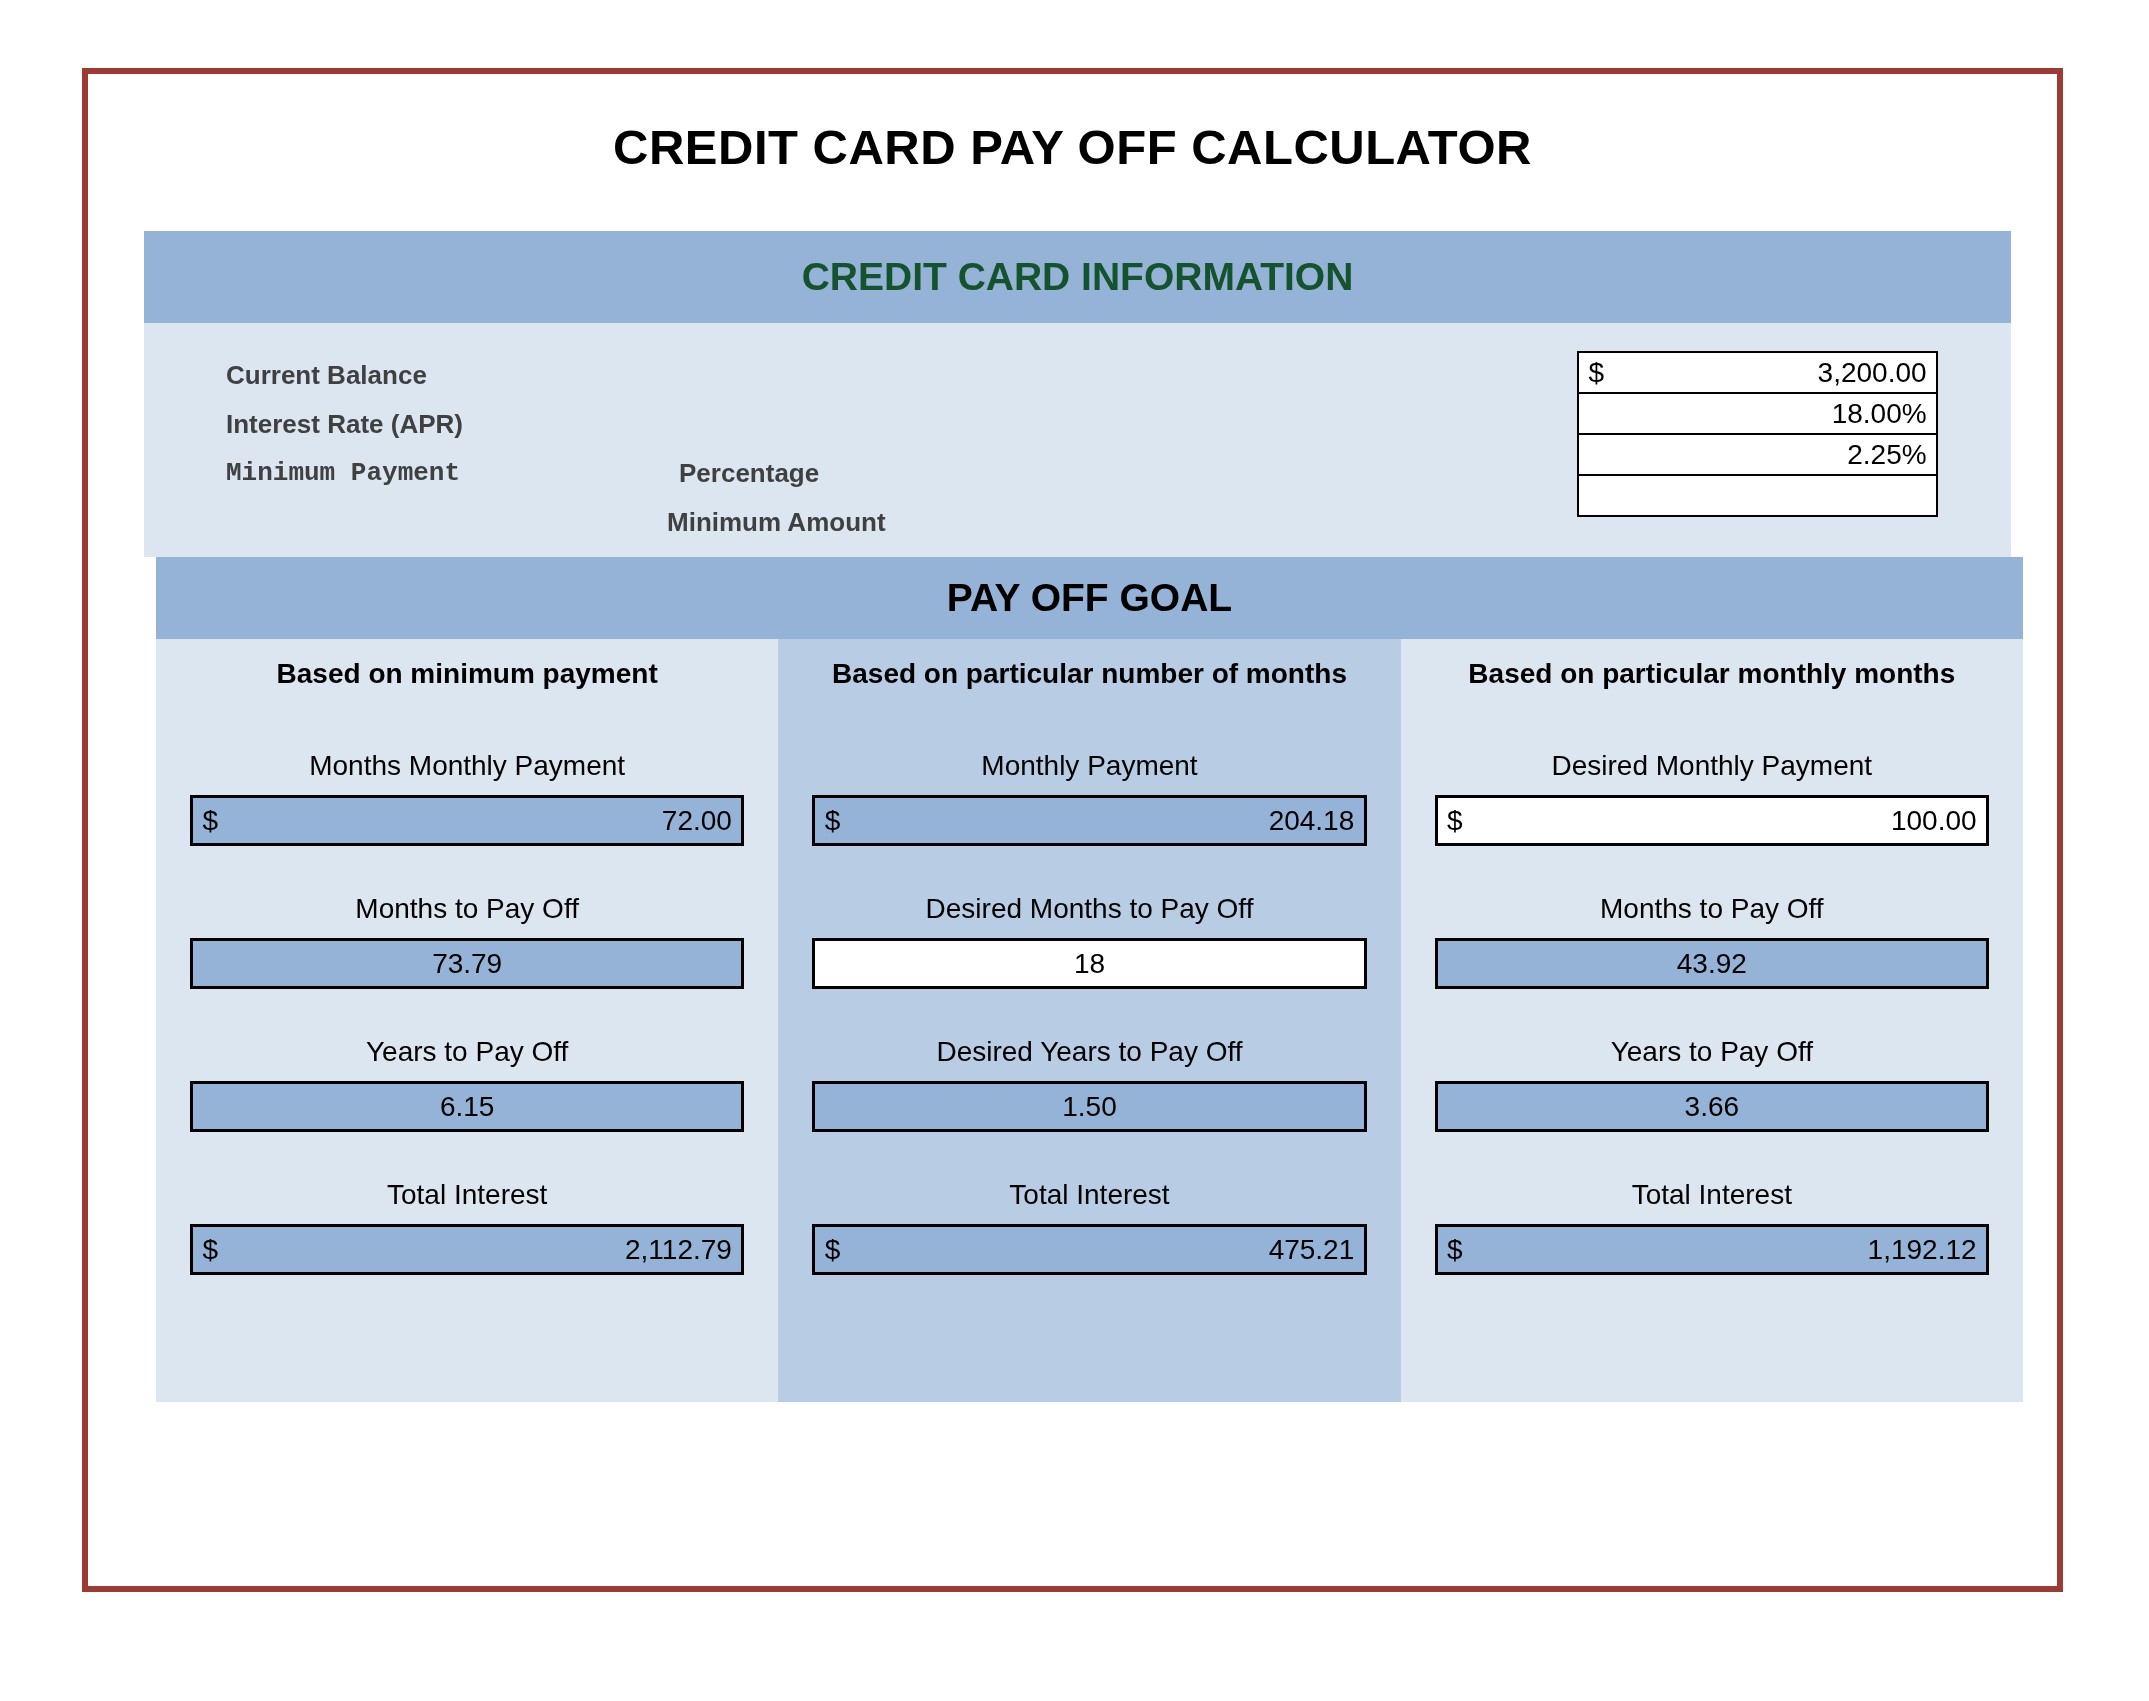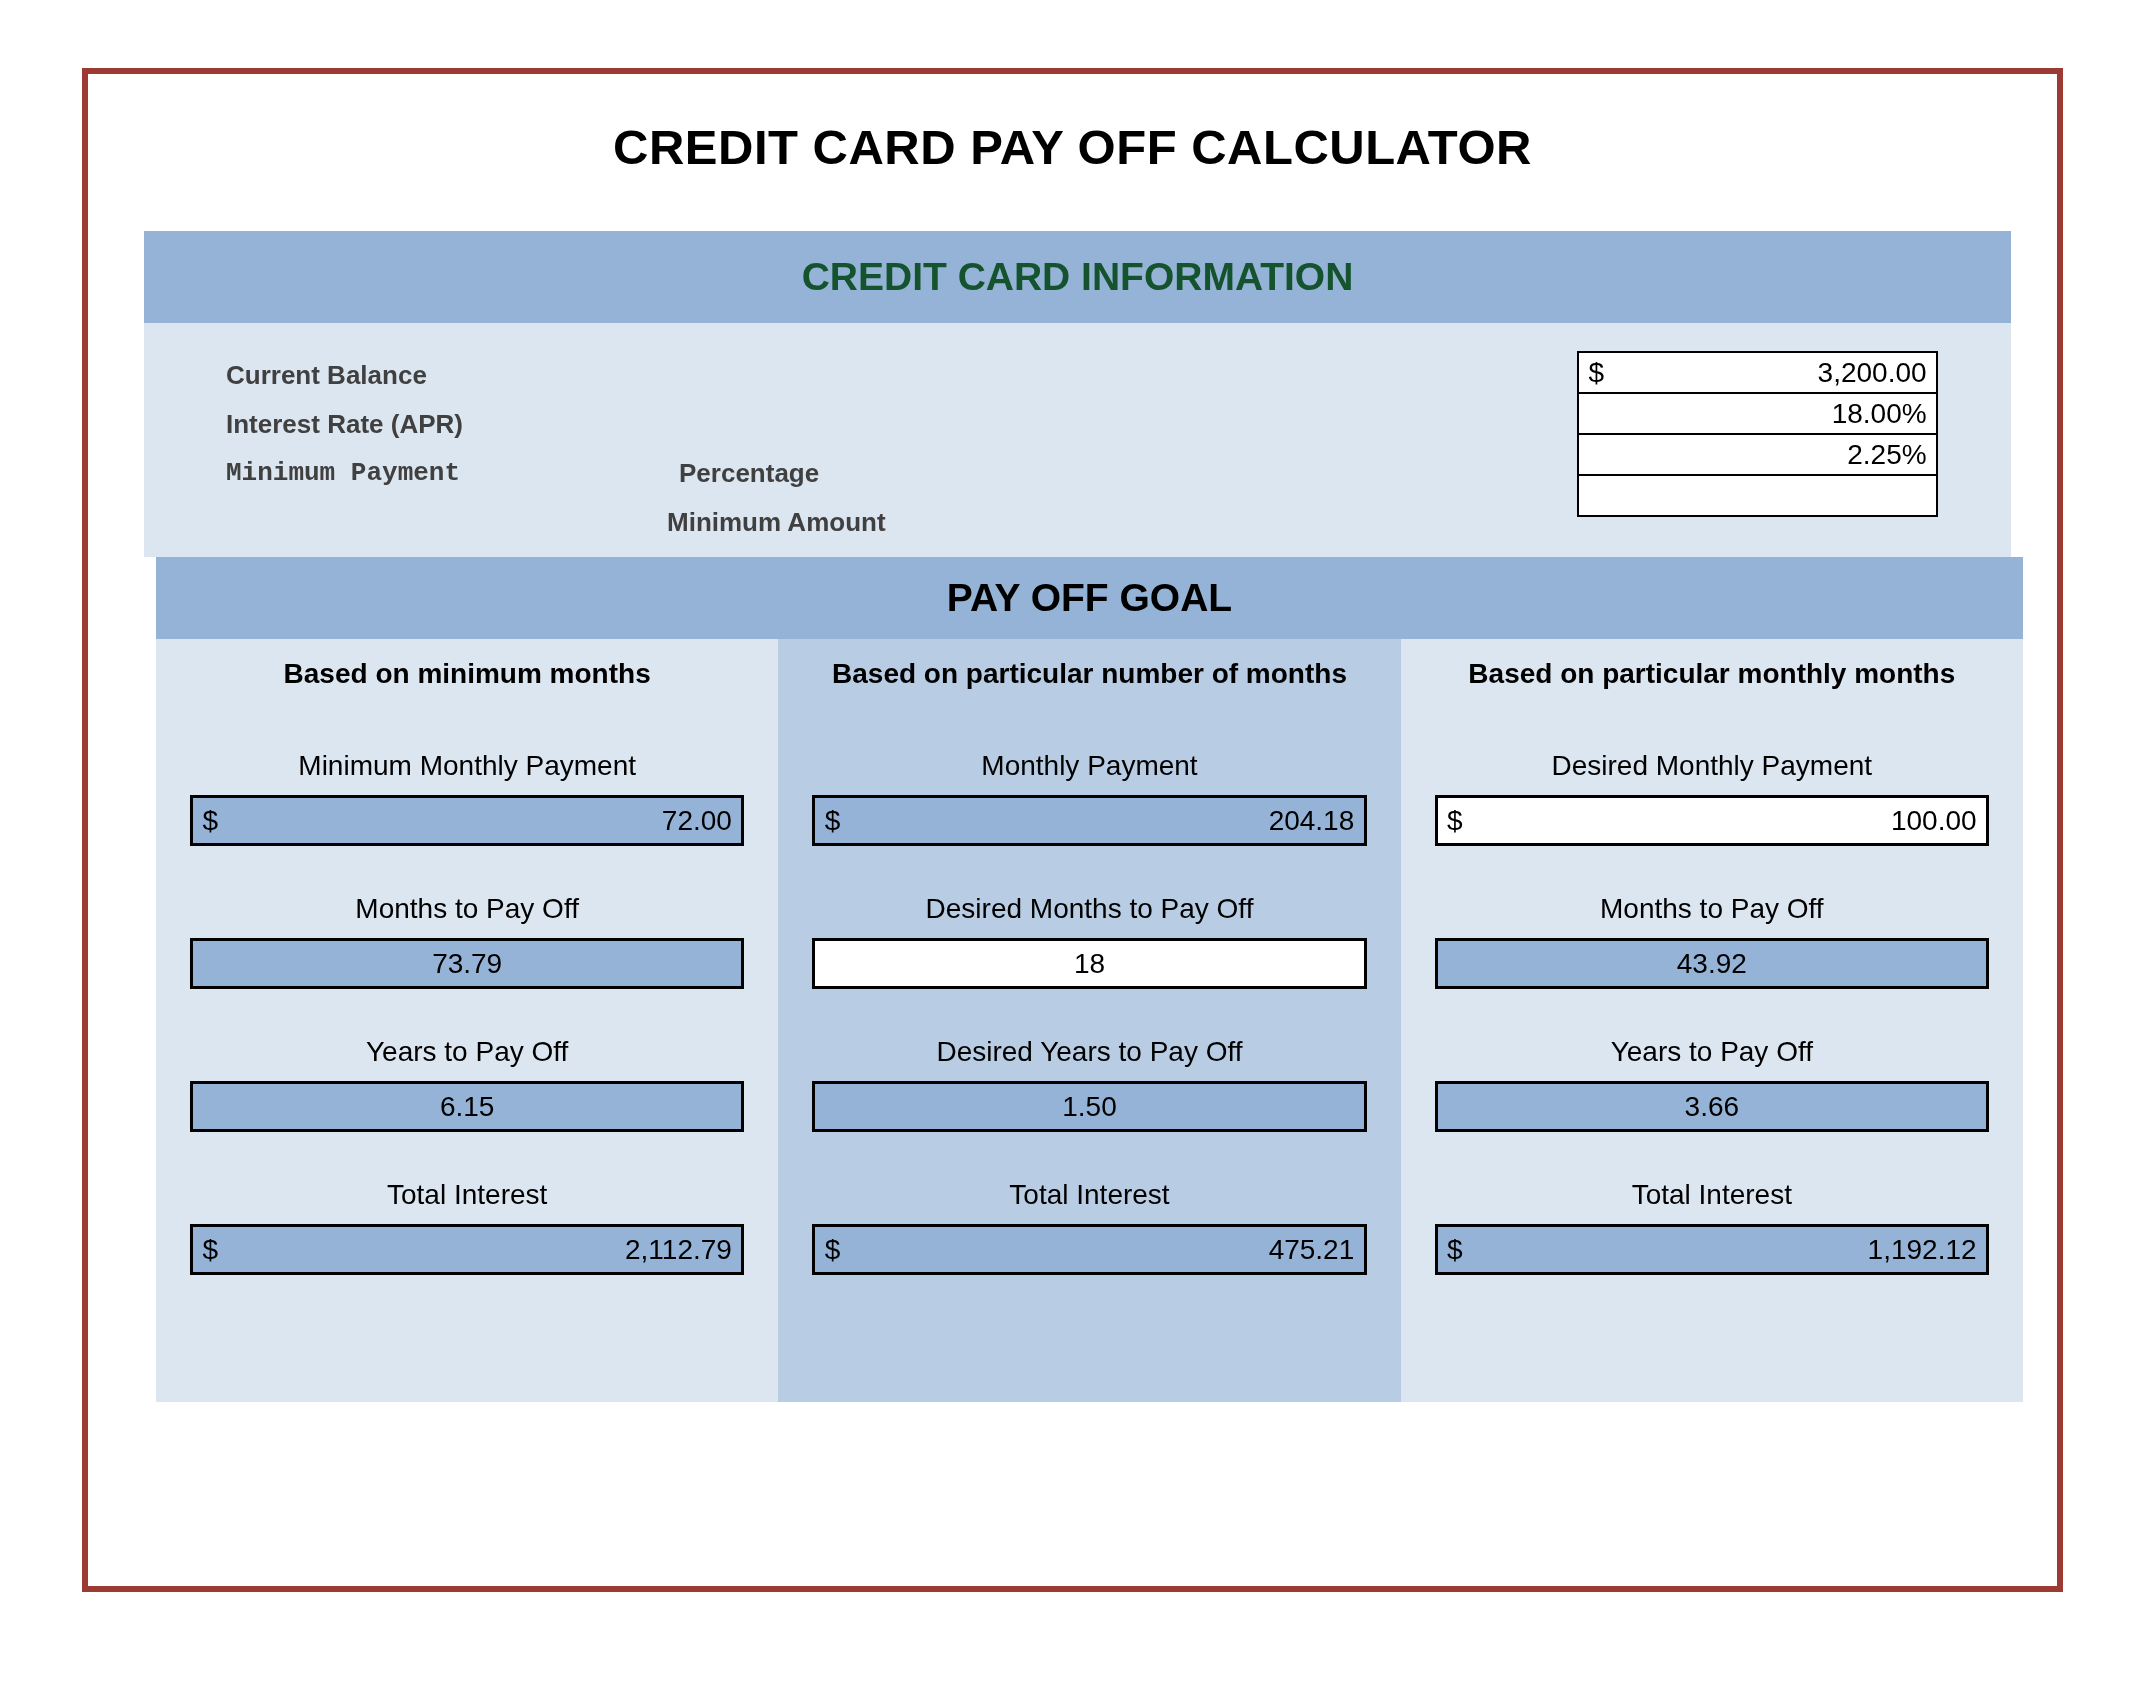--- a/index.html
+++ b/index.html
@@ -193,23 +193,23 @@
       </div>
     </div>
   </div>
 
   <div class="goal-section">
     <div class="goal-header">PAY OFF GOAL</div>
 
     <div class="goal-cols">
 
       <div class="goal-col">
-        <div class="col-title">Based on minimum months</div>
-
-        <div class="field-label">Minimum Monthly Payment</div>
+        <div class="col-title">Based on minimum payment</div>
+
+        <div class="field-label">Months Monthly Payment</div>
         <div class="field-box">
           <span class="cur">$</span>
           <span class="val">72.00</span>
         </div>
 
         <div class="field-label">Months to Pay Off</div>
         <div class="field-box center">
           <span class="cur"></span>
           <span class="val">73.79</span>
         </div>

